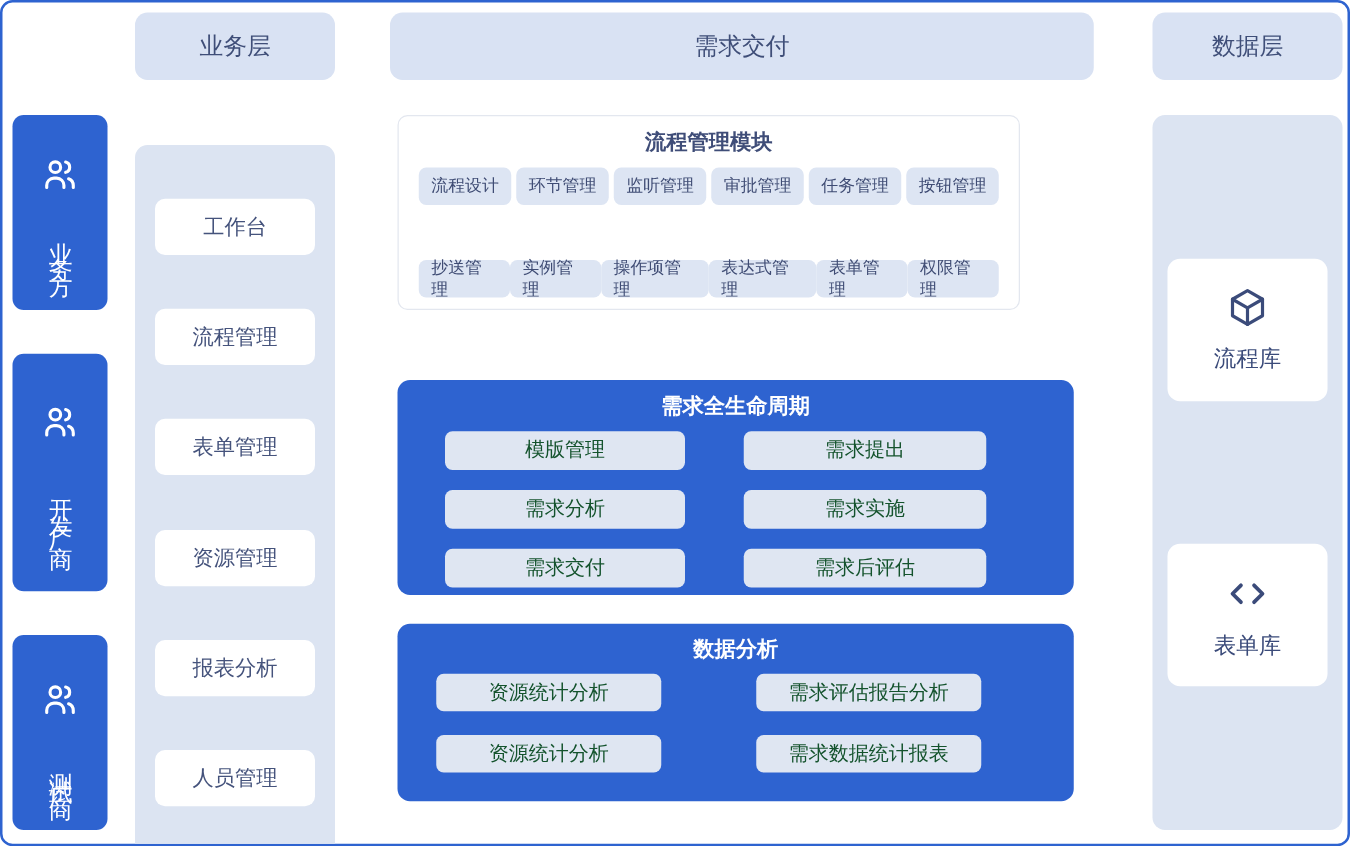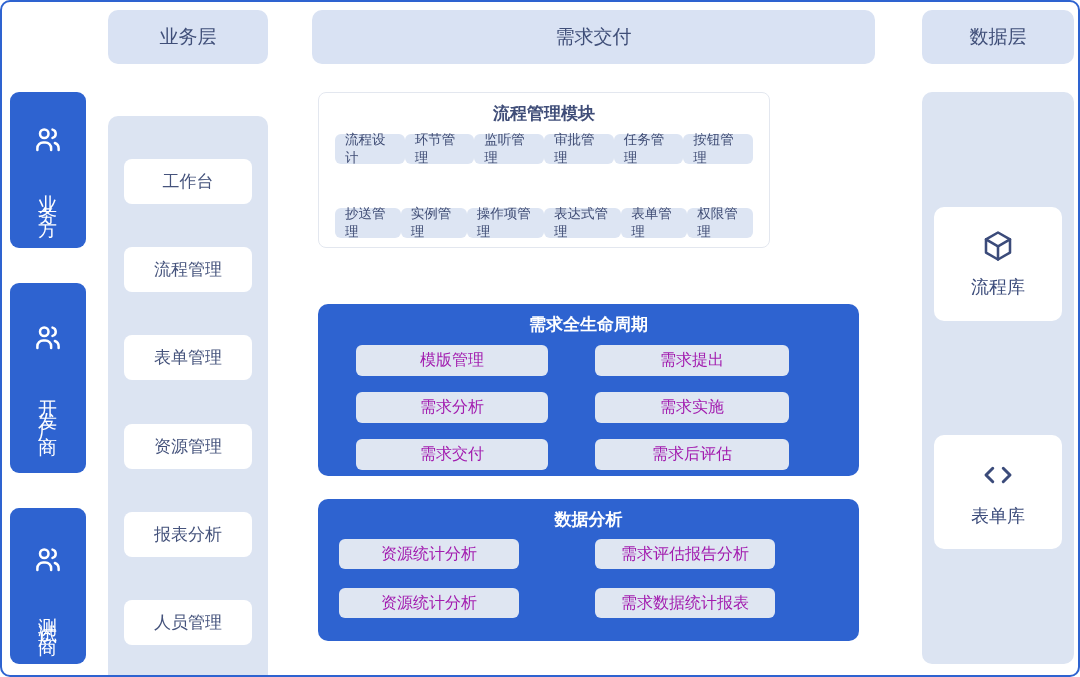--- a/index.html
+++ b/index.html
@@ -31,40 +31,40 @@
   .actor-3 .actor-label{letter-spacing:6px;}
 
   
   .business-panel{position:absolute;left:106px;top:90px;width:160px;height:572px;
     background:#dce4f2;border-radius:10px;
     display:flex;flex-direction:column;align-items:center;justify-content:space-evenly;margin-top:24px;}
   .biz-btn{width:128px;height:45px;background:#ffffff;border-radius:8px;
     display:flex;align-items:center;justify-content:center;font-size:17px;color:#45537c;}
 
   
-  .module-box{position:absolute;left:316px;top:90px;width:452px;height:156px;box-sizing:border-box;
+  .module-box{position:absolute;left:316px;top:90px;width:498px;height:156px;box-sizing:border-box;
     background:#ffffff;border:1px solid #e3e7ef;border-radius:8px;}
   .module-title{text-align:center;margin-top:9px;font-size:17px;font-weight:700;color:#3f4d78;}
   .chip-row{display:flex;justify-content:space-between;padding:0 16px;}
   .chip-row.r1{margin-top:9px;}
   .chip-row.r2{margin-top:44px;}
   .chip{background:#dde5f3;border-radius:6px;height:30px;display:flex;align-items:center;
     padding:0 10px;font-size:13.5px;color:#3f4c74;}
 
   
   .blue-box{position:absolute;background:#2e63d0;border-radius:10px;color:#fff;}
   .box-lifecycle{left:316px;top:302px;width:541px;height:172px;}
   .box-analysis{left:316px;top:497px;width:541px;height:142px;}
   .blue-title{text-align:center;font-size:17px;font-weight:700;margin-top:9px;color:#ffffff;}
   .grid-lifecycle{display:grid;grid-template-columns:192px 194px;column-gap:47px;row-gap:16px;
     padding-left:38px;margin-top:9px;}
   .grid-analysis{display:grid;grid-template-columns:180px 180px;column-gap:76px;row-gap:19px;
-    padding-left:21px;margin-top:8px;}
+    padding-left:31px;margin-top:8px;}
   .blue-btn{height:31px;background:#dfe6f2;border-radius:6px;display:flex;align-items:center;
-    justify-content:center;font-size:16px;font-weight:500;color:#a21caf;}
+    justify-content:center;font-size:16px;font-weight:500;color:#14532d;}
   .grid-analysis .blue-btn{height:30px;}
 
   
   .data-panel{position:absolute;left:920px;top:90px;width:152px;height:572px;
     background:#dce4f2;border-radius:10px;
     display:flex;flex-direction:column;align-items:center;justify-content:space-evenly;}
   .data-card{width:128px;height:114px;background:#ffffff;border-radius:10px;
     display:flex;flex-direction:column;align-items:center;justify-content:center;gap:11px;color:#3b4b7a;}
   .data-card svg{width:36px;height:36px;}
   .data-card-label{font-size:18px;}

